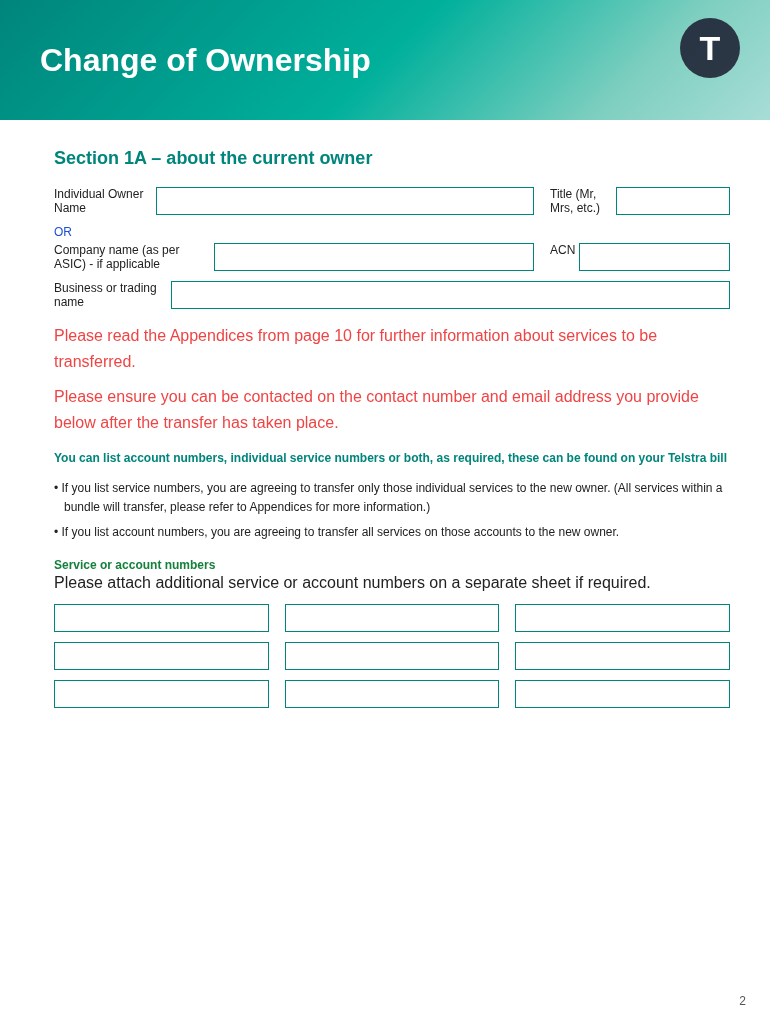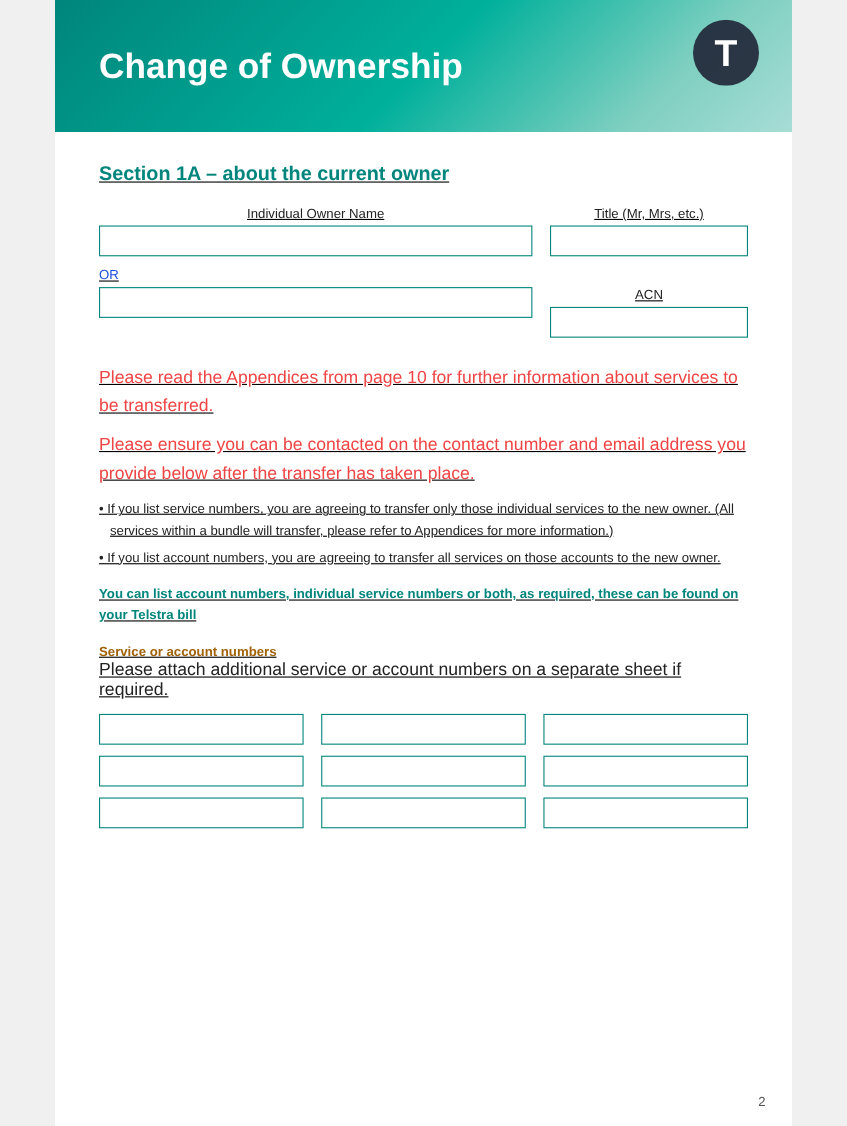--- a/index.html
+++ b/index.html
@@ -11,21 +11,21 @@
     body {
       font-family: Arial, sans-serif;
       background: #f0f0f0;
       display: flex;
       justify-content: center;
       align-items: flex-start;
       min-height: 100vh;
     }
 
     .page {
-      width: 670px;
+      width: 770px;
       min-height: 1024px;
       background: #fff;
       position: relative;
       overflow: hidden;
     }
 
     
     .header {
       background: linear-gradient(135deg, #00857c 0%, #00b09b 50%, #7ecfc0 80%, #a8ddd6 100%);
       padding: 28px 40px 28px 40px;
@@ -46,43 +46,41 @@
       position: absolute;
       right: 30px;
       top: 18px;
       width: 60px;
       height: 60px;
       z-index: 2;
     }
 
     
     .content {
-      padding: 28px 40px 40px 40px;
-      text-decoration: underline;
+      padding: 28px 40px 40px 54px;
     }
 
     .section-title {
       color: #00857c;
       font-size: 18px;
       font-weight: 700;
       margin-bottom: 18px;
     }
 
     .form-row {
       display: flex;
       gap: 16px;
       margin-bottom: 10px;
       align-items: flex-start;
     }
 
     .form-group {
       display: flex;
-      flex-direction: column;
+      flex-direction: row;
       gap: 4px;
-      text-align: center;
     }
 
     .form-group.full {
       flex: 1;
     }
 
     .form-group.partial {
       flex: 0 0 180px;
     }
 
@@ -122,21 +120,21 @@
     .bullet-text {
       font-size: 12px;
       color: #222;
       line-height: 1.6;
       margin-bottom: 6px;
       padding-left: 10px;
       text-indent: -10px;
     }
 
     .service-section-title {
-      color: #a16207;
+      color: #15803d;
       font-weight: 700;
       font-size: 12px;
       margin-top: 12px;
       margin-bottom: 2px;
     }
 
     .service-section-sub {
       font-size: 16px;
       color: #222;
       margin-bottom: 12px;
@@ -189,45 +187,50 @@
       <div class="form-group partial">
         <span class="form-label">Title (Mr, Mrs, etc.)</span>
         <div class="form-input"></div>
       </div>
     </div>
 
     <div class="or-text">OR</div>
 
     <div class="form-row">
       <div class="form-group full">
+        <span class="form-label">Company name (as per ASIC) - if applicable</span>
         <div class="form-input"></div>
       </div>
       <div class="form-group partial">
         <span class="form-label">ACN</span>
         <div class="form-input"></div>
       </div>
     </div>
 
     <div class="form-row">
+      <div class="form-group full">
+        <span class="form-label">Business or trading name</span>
+        <div class="form-input"></div>
+      </div>
     </div>
 
     <div style="margin-top: 14px;">
       <p class="info-text">Please read the Appendices from page 10 for further information about services to be transferred.</p>
       <p class="info-text">Please ensure you can be contacted on the contact number and email address you provide below after the transfer has taken place.</p>
     </div>
 
+    <div style="margin-top: 14px; margin-bottom: 8px;">
+      <p class="highlight-text">You can list account numbers, individual service numbers or both, as required, these can be found on your Telstra bill</p>
+    </div>
+
     <div>
       <p class="bullet-text">• If you list service numbers, you are agreeing to transfer only those individual services to the new owner. (All services within a bundle will transfer, please refer to Appendices for more information.)</p>
       <p class="bullet-text">• If you list account numbers, you are agreeing to transfer all services on those accounts to the new owner.</p>
     </div>
 
-    <div style="margin-top: 14px; margin-bottom: 8px;">
-      <p class="highlight-text">You can list account numbers, individual service numbers or both, as required, these can be found on your Telstra bill</p>
-    </div>
-
     <div style="margin-top: 16px;">
       <div class="service-section-title">Service or account numbers</div>
       <div class="service-section-sub">Please attach additional service or account numbers on a separate sheet if required.</div>
 
       <div class="grid-inputs">
         <div class="grid-input-box"></div>
         <div class="grid-input-box"></div>
         <div class="grid-input-box"></div>
         <div class="grid-input-box"></div>
         <div class="grid-input-box"></div>

